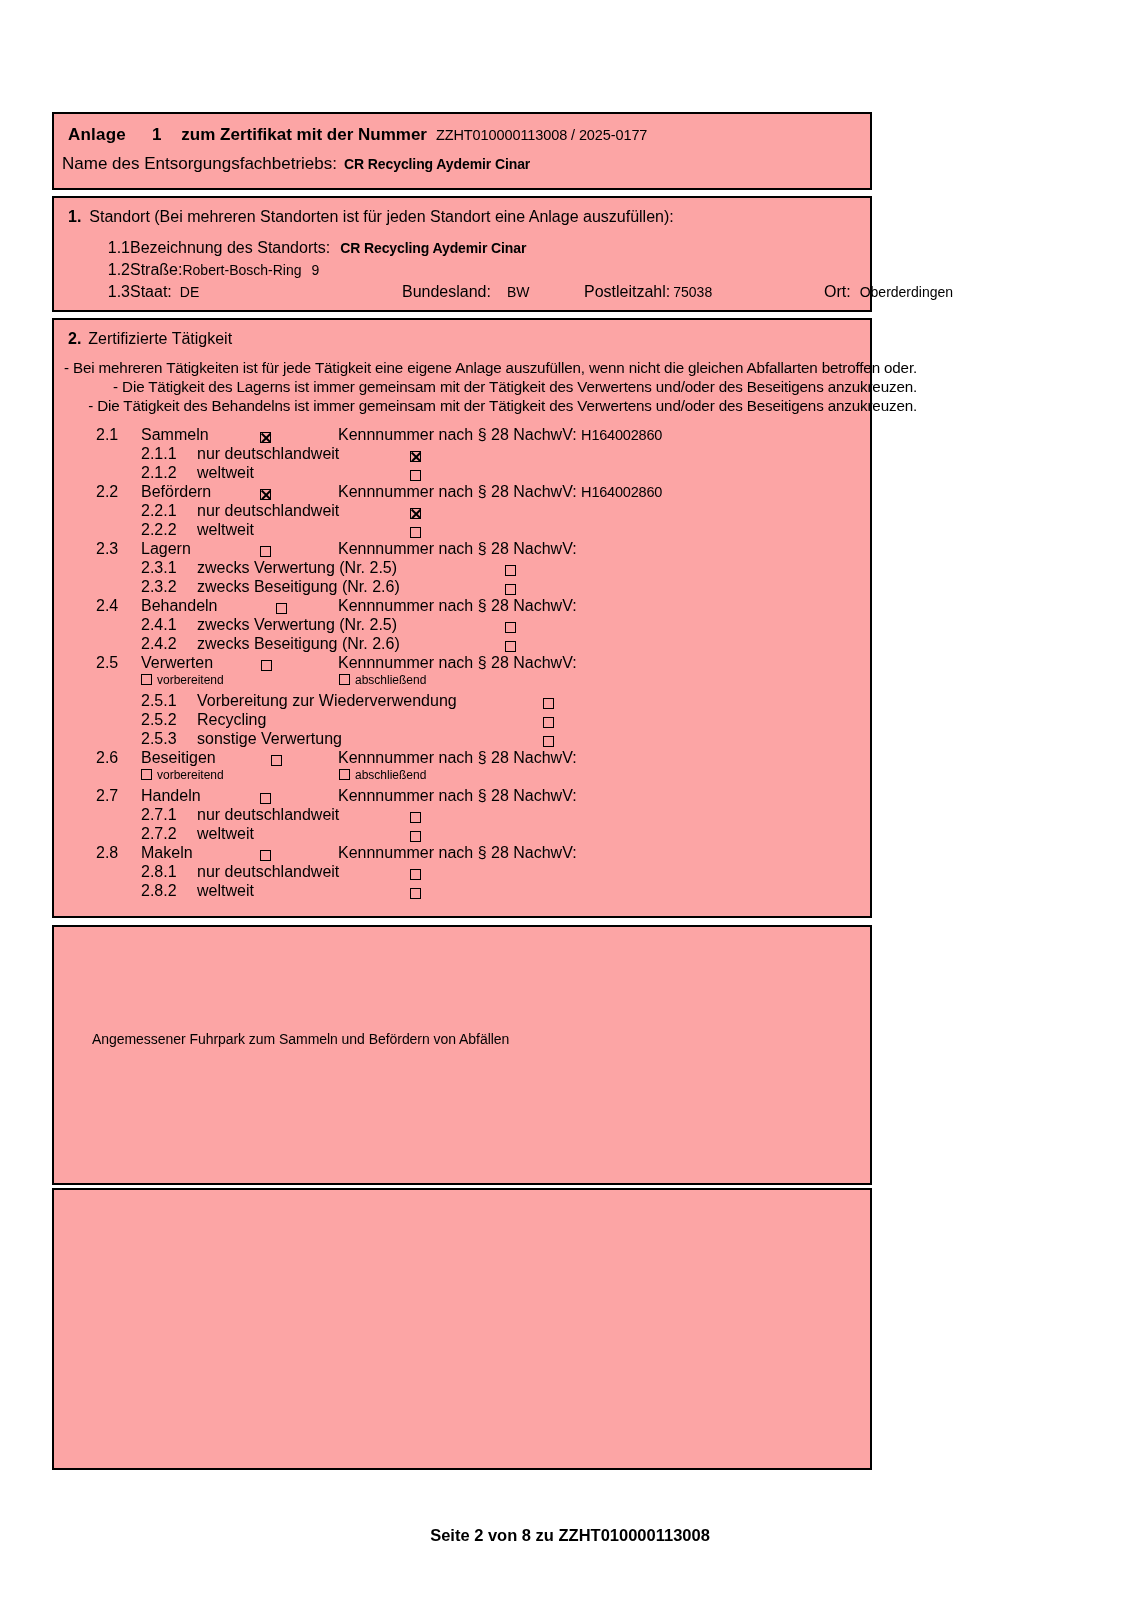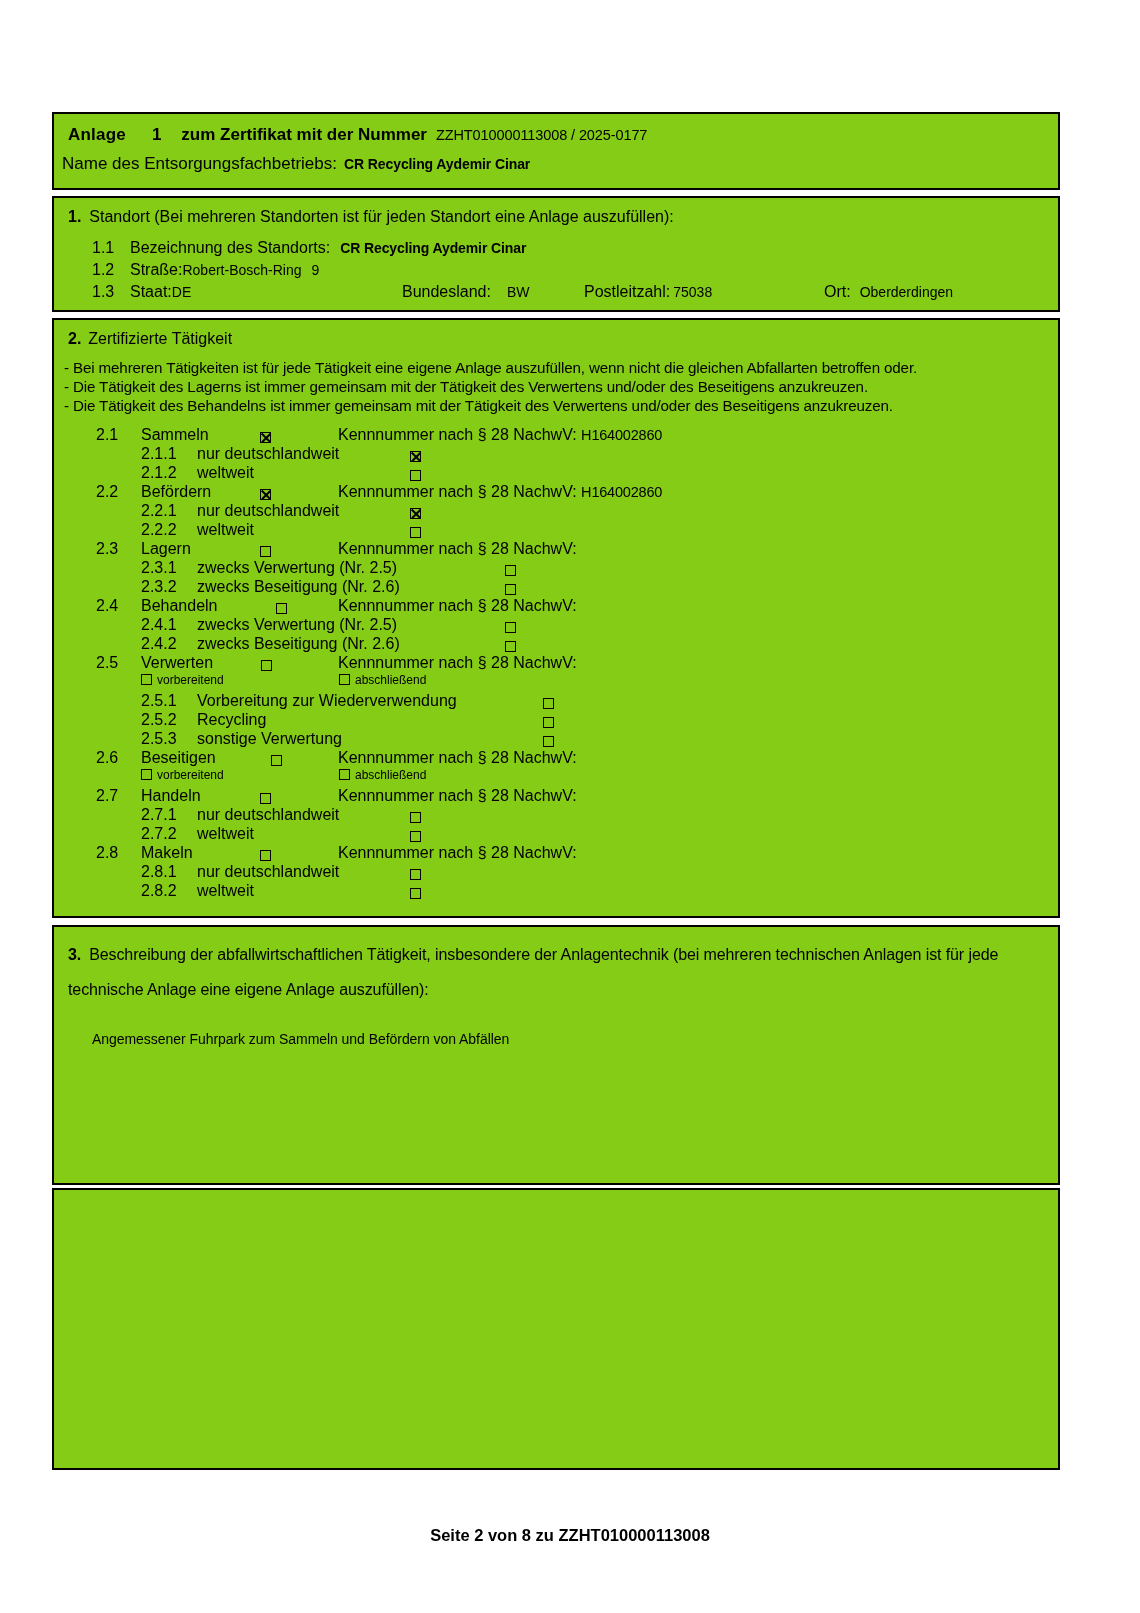--- a/index.html
+++ b/index.html
@@ -20,24 +20,25 @@
     width: 1140px;
     height: 1613px;
     background: #ffffff;
     box-sizing: border-box;
   }
 
   
   .box {
     position: absolute;
     left: 52px;
-    width: 1008px;
-    background: #84cc16;
+    width: 820px;
+    background: #fca5a5;
     border: 2px solid #000000;
     box-sizing: border-box;
+    text-align: right;
   }
 
   
   #hdr-box { top: 112px; height: 78px; }
   .hdr-line1 {
     position: absolute;
     left: 14px;
     top: 11px;
     white-space: nowrap;
   }
@@ -188,21 +189,21 @@
 
     <div class="s1-row" id="s1-r1">
       <span class="idx">1.1</span><span>Bezeichnung des Standorts:</span><span class="s1-strong" style="margin-left:10px">CR Recycling Aydemir Cinar</span>
     </div>
 
     <div class="s1-row" id="s1-r2">
       <span class="idx">1.2</span><span>Straße:</span><span class="s1-val">Robert-Bosch-Ring</span><span class="s1-val" style="margin-left:10px">9</span>
     </div>
 
     <div class="s1-row" id="s1-r3">
-      <span class="idx">1.3</span><span>Staat:</span><span class="s1-val" style="">DE</span>
+      <span class="idx">1.3</span><span>Staat:</span><span class="s1-val" style="margin-left:8px">DE</span>
       <span class="col-bl"><span>Bundesland:</span><span class="s1-val" style="margin-left:16px">BW</span></span>
       <span class="col-plz"><span>Postleitzahl:</span><span class="s1-val" style="margin-left:3px">75038</span></span>
       <span class="col-ort"><span>Ort:</span><span class="s1-val" style="margin-left:9px">Oberderdingen</span></span>
     </div>
   </div>
 
   <div class="box" id="sec2-box">
     <div class="s2-title">
       <span class="num">2.</span><span>Zertifizierte Tätigkeit</span>
     </div>
@@ -351,23 +352,20 @@
       <div class="sub-row">
         <span class="no">2.8.2</span>
         <span class="lbl">weltweit</span>
         <span class="cbpos cb-sub"><span class="cb"></span></span>
       </div>
 
     </div>
   </div>
 
   <div class="box" id="sec3-box">
-    <div class="s3-title">
-      <span class="num">3.</span><span>Beschreibung der abfallwirtschaftlichen Tätigkeit, insbesondere der Anlagentechnik (bei mehreren technischen Anlagen ist für jede technische Anlage eine eigene Anlage auszufüllen):</span>
-    </div>
     <div class="s3-body">Angemessener Fuhrpark zum Sammeln und Befördern von Abfällen</div>
   </div>
 
   <div class="box" id="sec4-box"></div>
 
   <div class="footer">Seite 2 von 8 zu ZZHT010000113008</div>
 
 </div>
 
 </body></html>

